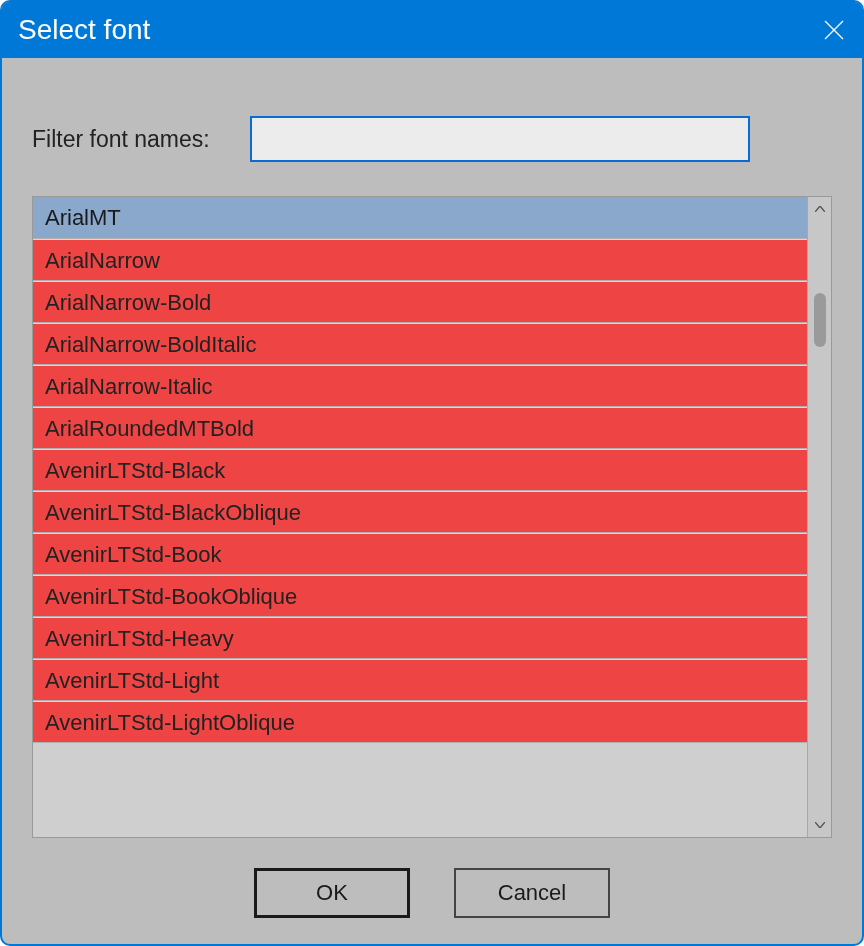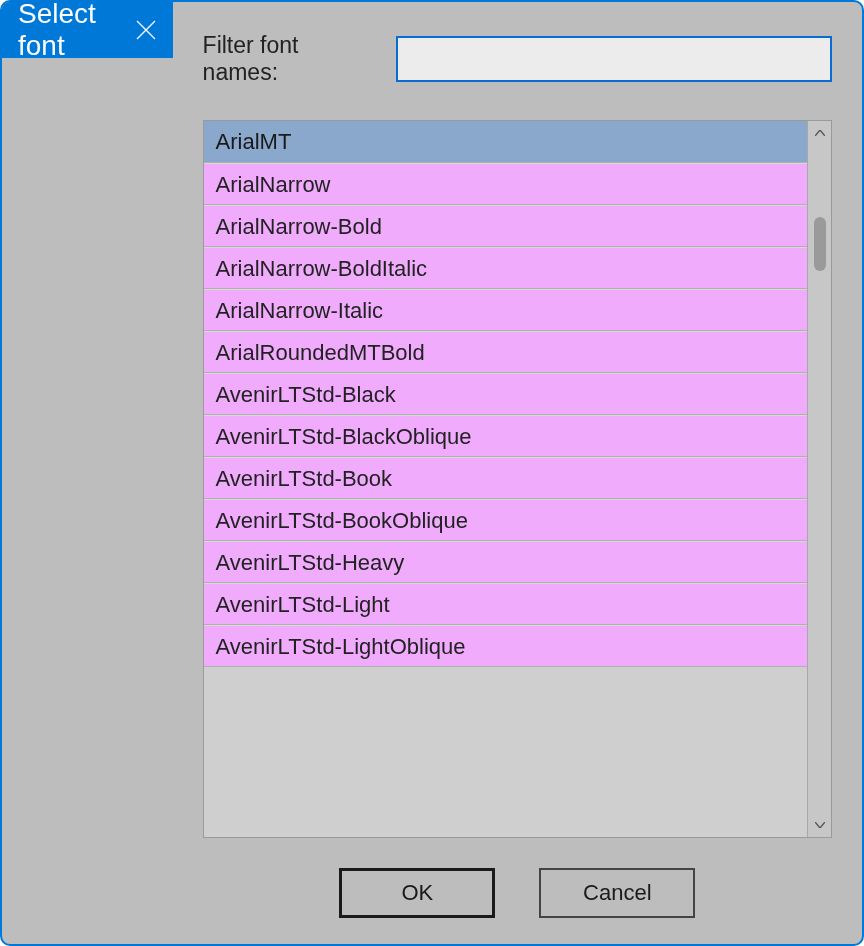--- a/index.html
+++ b/index.html
@@ -9,21 +9,21 @@
       height: 946px;
       overflow: hidden;
     }
     .dialog {
       width: 864px;
       height: 946px;
       background: #bdbdbd;
       border: 2px solid #0078d7;
       border-radius: 10px;
       display: flex;
-      flex-direction: row;
+      flex-direction: column;
       overflow: hidden;
     }
     .titlebar {
       background: #0078d7;
       color: #fff;
       height: 56px;
       display: flex;
       align-items: center;
       justify-content: space-between;
       padding: 0 14px 0 16px;
@@ -45,20 +45,21 @@
       flex: 1 1 auto;
       padding: 30px 30px 26px 30px;
       display: flex;
       flex-direction: column;
     }
     .filter-row {
       display: flex;
       align-items: center;
       gap: 40px;
       margin-bottom: 34px;
+      margin-top: 28px;
     }
     .label {
       font-size: 23px;
       color: #222;
     }
     .filter-input {
       width: 500px;
       height: 46px;
       background: #ececec;
       border: 2px solid #0a6bd6;
@@ -83,21 +84,21 @@
       overflow: hidden;
     }
     .list-item {
       height: 42px;
       line-height: 42px;
       padding: 0 12px;
       font-size: 22px;
       color: #222;
       border-bottom: 1px solid #b0b0b0;
       border-top: 1px solid #d8d8d8;
-      background: #f0abfc;
+      background: #ef4444;
       cursor: pointer;
       user-select: none;
       white-space: nowrap;
       overflow: hidden;
     }
     .list-item:first-child { border-top: none; }
     .list-item.selected {
       background: #8aa7cc;
       color: #1a1a1a;
     }

